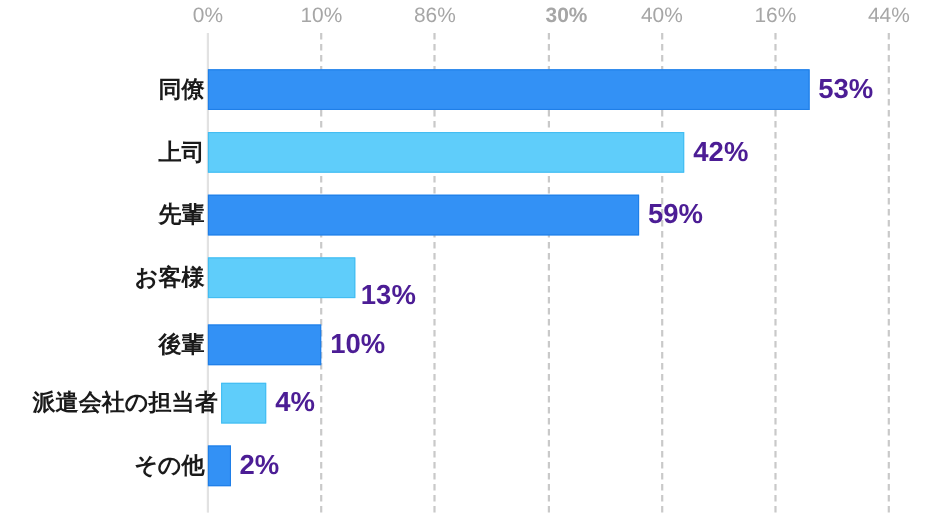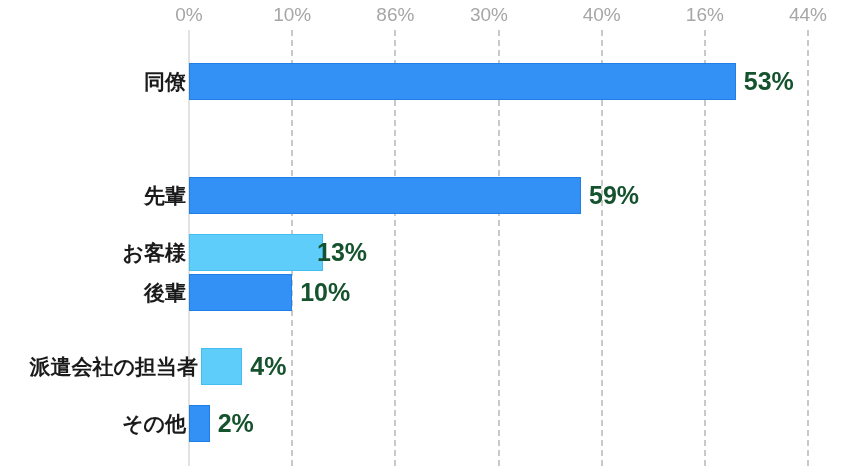--- a/index.html
+++ b/index.html
@@ -98,34 +98,34 @@
     background-color: #5fcdfa;
     border: 1px solid #43bdf2;
   }
   .value-label {
     position: absolute;
     top: 0;
     height: 37px;
     line-height: 37px;
     font-size: 25px;
     font-weight: bold;
-    color: #14532d;
+    color: #4c1d95;
     white-space: nowrap;
   }
 </style>
 </head>
 <body>
 
 <div id="chart-root">
 
   <div class="axis-labels">
       <div class="axis-tick" style="left: 189px;">0%</div>
       <div class="axis-tick" style="left: 292.167px;">10%</div>
       <div class="axis-tick" style="left: 395.333px;">86%</div>
-      <div class="axis-tick" style="left: 489px;">30%</div>
+      <div class="axis-tick" style="left: 515px; font-weight: bold;">30%</div>
       <div class="axis-tick" style="left: 601.667px; text-align: right;">40%</div>
       <div class="axis-tick" style="left: 704.833px;">16%</div>
       <div class="axis-tick" style="left: 808px;">44%</div>
     </div>
 
   <div class="gridlines">
       <div class="gridline baseline" style="left: 188px;"></div>
       <div class="gridline" style="left: 291.167px;"></div>
       <div class="gridline" style="left: 394.333px;"></div>
       <div class="gridline" style="left: 497.5px;"></div>
@@ -133,31 +133,36 @@
       <div class="gridline" style="left: 703.833px;"></div>
       <div class="gridline" style="left: 807px;"></div>
     </div>
 
   <div class="plot">
       <div class="bar-row" style="top: 33px;">
         <div class="cat-label">同僚</div>
         <div class="bar dark" style="width: 546.783px;"></div>
         <div class="value-label" style="left: 743.783px;">53%</div>
       </div>
+      <div class="bar-row" style="top: 90px;">
+        <div class="cat-label">上司</div>
+        <div class="bar light" style="width: 433.3px;"></div>
+        <div class="value-label" style="left: 630.3px;">42%</div>
+      </div>
       <div class="bar-row" style="top: 147px;">
         <div class="cat-label">先輩</div>
         <div class="bar dark" style="width: 392.033px;"></div>
         <div class="value-label" style="left: 589.033px;">59%</div>
       </div>
       <div class="bar-row" style="top: 204px;">
         <div class="cat-label">お客様</div>
         <div class="bar light" style="width: 134.117px;"></div>
-        <div class="value-label" style="left: 317px;">13%</div>
+        <div class="value-label" style="left: 328px; margin-top: 16px;">13%</div>
       </div>
-      <div class="bar-row" style="top: 244px; text-decoration: underline;">
+      <div class="bar-row" style="top: 265px; text-decoration: underline;">
         <div class="cat-label">後輩</div>
         <div class="bar dark" style="width: 103.167px;"></div>
         <div class="value-label" style="left: 300.167px;">10%</div>
       </div>
       <div class="bar-row" style="top: 318px; margin-left: 12px;">
         <div class="cat-label">派遣会社の担当者</div>
         <div class="bar light" style="width: 41.2667px;"></div>
         <div class="value-label" style="left: 238.267px;">4%</div>
       </div>
       <div class="bar-row" style="top: 375px;">

